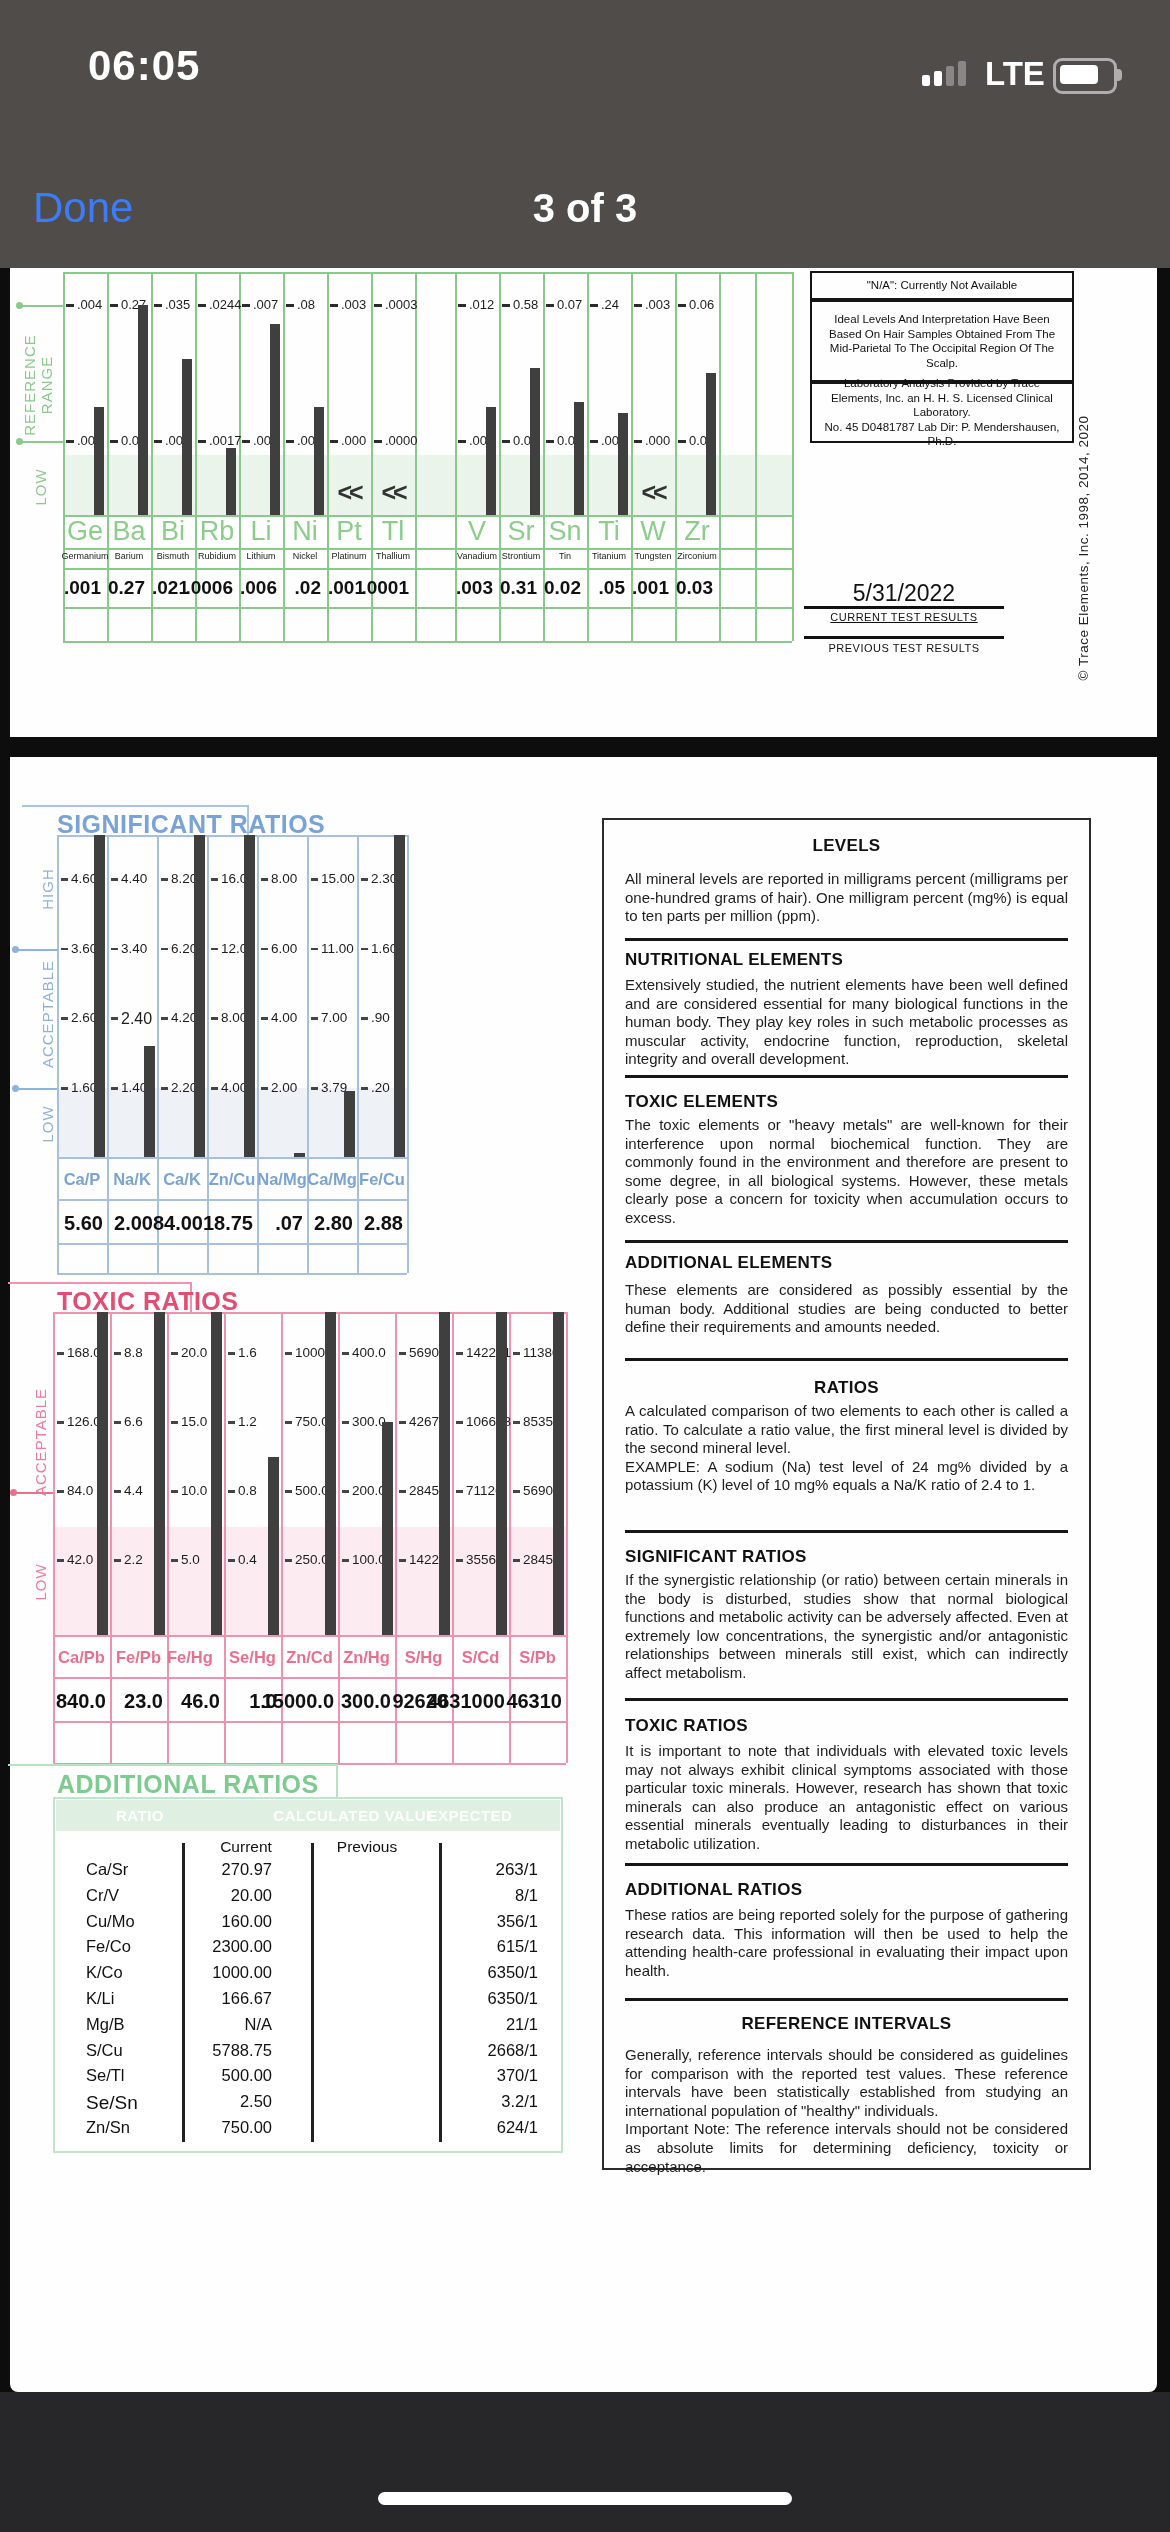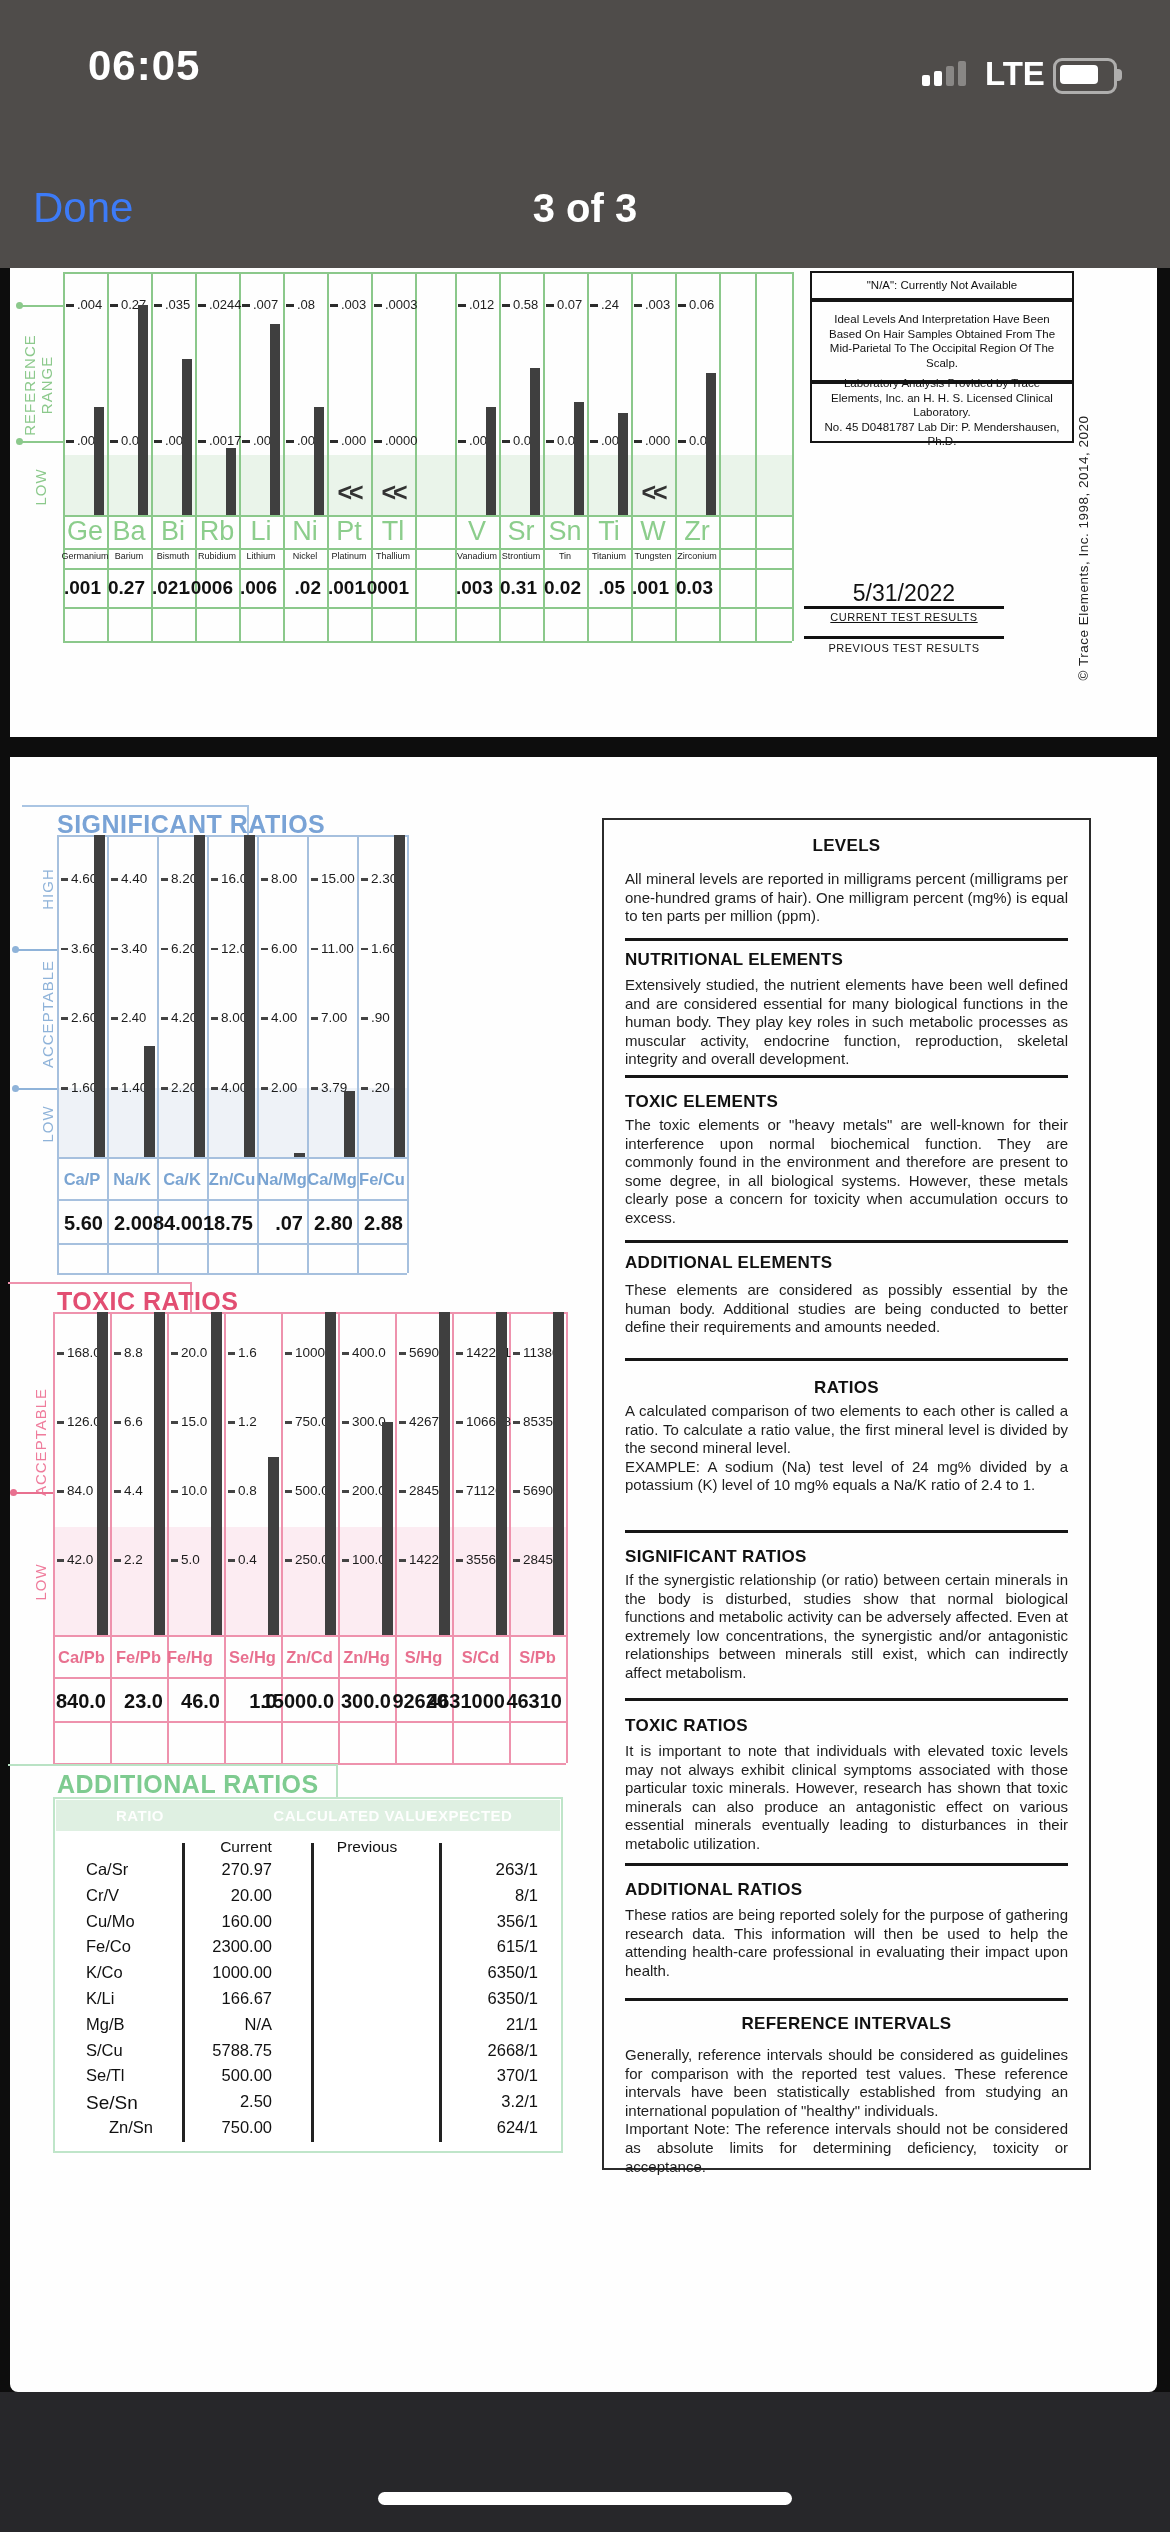--- a/index.html
+++ b/index.html
@@ -235,21 +235,21 @@
     <div style="position: absolute; left: 61px; top: 1087px; width: 7px; height: 2.5px; background: rgb(68, 68, 68);"></div>
     <div style="position: absolute; left: 71px; top: 1080px; font-size: 13.5px; color: rgb(29, 29, 29);">1.60</div>
     <div style="position: absolute; left: 94px; top: 835px; width: 11px; height: 322px; background: rgb(63, 63, 63);"></div>
     <div style="position: absolute; left: 57px; top: 1170px; width: 50px; text-align: center; font-size: 16.5px; font-weight: 700; color: rgb(122, 164, 210);">Ca/P</div>
     <div style="position: absolute; left: 17px; top: 1212px; width: 86px; text-align: right; font-size: 20px; font-weight: 700; color: rgb(17, 17, 17); white-space: nowrap;">5.60</div>
     <div style="position: absolute; left: 111px; top: 878px; width: 7px; height: 2.5px; background: rgb(68, 68, 68);"></div>
     <div style="position: absolute; left: 121px; top: 871px; font-size: 13.5px; color: rgb(29, 29, 29);">4.40</div>
     <div style="position: absolute; left: 111px; top: 947.667px; width: 7px; height: 2.5px; background: rgb(68, 68, 68);"></div>
     <div style="position: absolute; left: 121px; top: 940.667px; font-size: 13.5px; color: rgb(29, 29, 29);">3.40</div>
     <div style="position: absolute; left: 111px; top: 1017.33px; width: 7px; height: 2.5px; background: rgb(68, 68, 68);"></div>
-    <div style="position: absolute; left: 121px; top: 1010.33px; font-size: 13px; color: rgb(29, 29, 29);">2.40</div>
+    <div style="position: absolute; left: 121px; top: 1010.33px; font-size: 16px; color: rgb(29, 29, 29);">2.40</div>
     <div style="position: absolute; left: 111px; top: 1087px; width: 7px; height: 2.5px; background: rgb(68, 68, 68);"></div>
     <div style="position: absolute; left: 121px; top: 1080px; font-size: 13.5px; color: rgb(29, 29, 29);">1.40</div>
     <div style="position: absolute; left: 144px; top: 1046.2px; width: 11px; height: 110.8px; background: rgb(63, 63, 63);"></div>
     <div style="position: absolute; left: 107px; top: 1170px; width: 50px; text-align: center; font-size: 16.5px; font-weight: 700; color: rgb(122, 164, 210);">Na/K</div>
     <div style="position: absolute; left: 67px; top: 1212px; width: 86px; text-align: right; font-size: 20px; font-weight: 700; color: rgb(17, 17, 17); white-space: nowrap;">2.00</div>
     <div style="position: absolute; left: 161px; top: 878px; width: 7px; height: 2.5px; background: rgb(68, 68, 68);"></div>
     <div style="position: absolute; left: 171px; top: 871px; font-size: 13.5px; color: rgb(29, 29, 29);">8.20</div>
     <div style="position: absolute; left: 161px; top: 947.667px; width: 7px; height: 2.5px; background: rgb(68, 68, 68);"></div>
     <div style="position: absolute; left: 171px; top: 940.667px; font-size: 13.5px; color: rgb(29, 29, 29);">6.20</div>
     <div style="position: absolute; left: 161px; top: 1017.33px; width: 7px; height: 2.5px; background: rgb(68, 68, 68);"></div>
@@ -478,21 +478,21 @@
     <div style="position: absolute; left: 318px; top: 2040.6px; width: 115px; text-align: right; font-size: 16.5px; color: rgb(17, 17, 17);"></div>
     <div style="position: absolute; left: 400px; top: 2040.6px; width: 138px; text-align: right; font-size: 16.5px; color: rgb(17, 17, 17);">2668/1</div>
     <div style="position: absolute; left: 86px; top: 2066.4px; width: 90px; font-size: 16.5px; color: rgb(17, 17, 17);">Se/Tl</div>
     <div style="position: absolute; left: 150px; top: 2066.4px; width: 122px; text-align: right; font-size: 16.5px; color: rgb(17, 17, 17);">500.00</div>
     <div style="position: absolute; left: 318px; top: 2066.4px; width: 115px; text-align: right; font-size: 16.5px; color: rgb(17, 17, 17);"></div>
     <div style="position: absolute; left: 400px; top: 2066.4px; width: 138px; text-align: right; font-size: 16.5px; color: rgb(17, 17, 17);">370/1</div>
     <div style="position: absolute; left: 86px; top: 2092.2px; width: 90px; font-size: 19px; color: rgb(17, 17, 17);">Se/Sn</div>
     <div style="position: absolute; left: 150px; top: 2092.2px; width: 122px; text-align: right; font-size: 16.5px; color: rgb(17, 17, 17);">2.50</div>
     <div style="position: absolute; left: 318px; top: 2092.2px; width: 115px; text-align: right; font-size: 16.5px; color: rgb(17, 17, 17);"></div>
     <div style="position: absolute; left: 400px; top: 2092.2px; width: 138px; text-align: right; font-size: 16.5px; color: rgb(17, 17, 17);">3.2/1</div>
-    <div style="position: absolute; left: 86px; top: 2118px; width: 90px; font-size: 16.5px; color: rgb(17, 17, 17); text-align: center;">Zn/Sn</div>
+    <div style="position: absolute; left: 86px; top: 2118px; width: 90px; font-size: 16.5px; color: rgb(17, 17, 17);">Zn/Sn</div>
     <div style="position: absolute; left: 150px; top: 2118px; width: 122px; text-align: right; font-size: 16.5px; color: rgb(17, 17, 17);">750.00</div>
     <div style="position: absolute; left: 318px; top: 2118px; width: 115px; text-align: right; font-size: 16.5px; color: rgb(17, 17, 17);"></div>
     <div style="position: absolute; left: 400px; top: 2118px; width: 138px; text-align: right; font-size: 16.5px; color: rgb(17, 17, 17);">624/1</div>
     <div style="position: absolute; left: 602px; top: 818px; width: 489px; height: 1352px; border: 2.5px solid rgb(43, 43, 43); box-sizing: border-box;"></div>
     <div style="position: absolute; left: 625px; top: 938px; width: 443px; height: 3px; background: rgb(22, 22, 22);"></div>
     <div style="position: absolute; left: 625px; top: 1075px; width: 443px; height: 3px; background: rgb(22, 22, 22);"></div>
     <div style="position: absolute; left: 625px; top: 1240px; width: 443px; height: 3px; background: rgb(22, 22, 22);"></div>
     <div style="position: absolute; left: 625px; top: 1358px; width: 443px; height: 3px; background: rgb(22, 22, 22);"></div>
     <div style="position: absolute; left: 625px; top: 1530px; width: 443px; height: 3px; background: rgb(22, 22, 22);"></div>
     <div style="position: absolute; left: 625px; top: 1698px; width: 443px; height: 3px; background: rgb(22, 22, 22);"></div>

